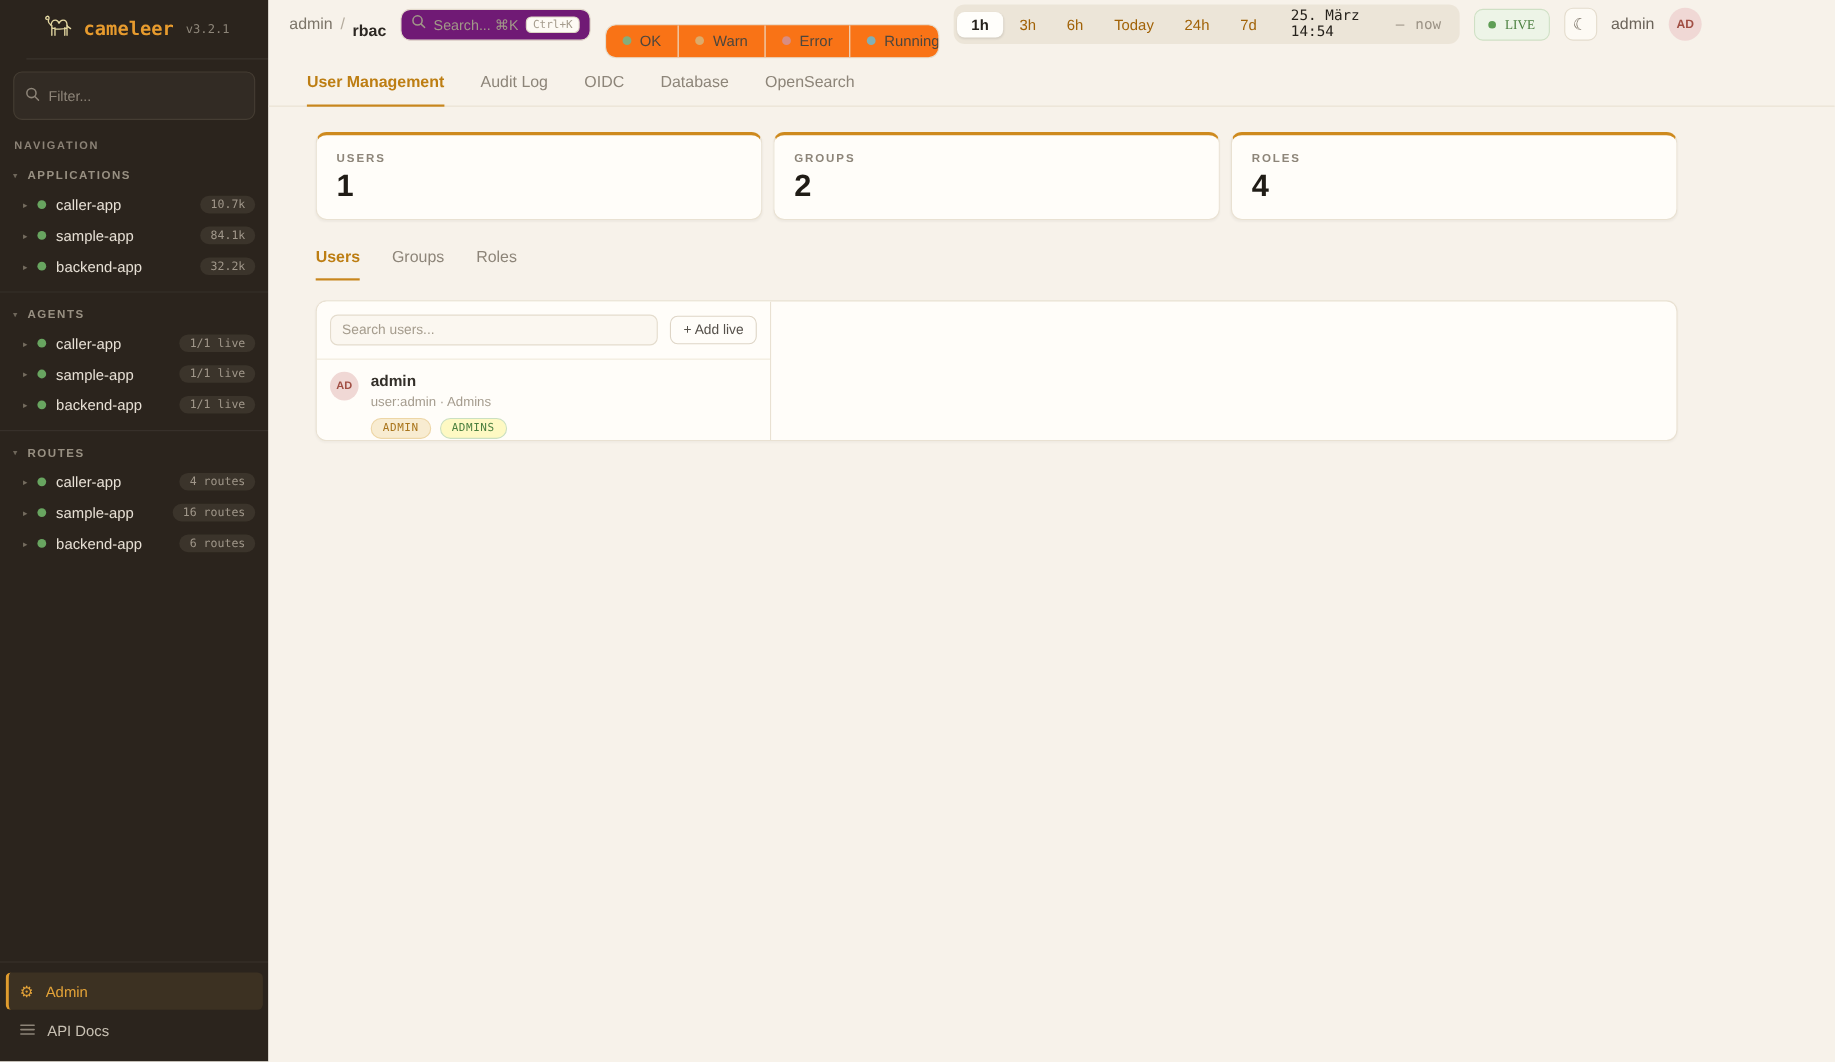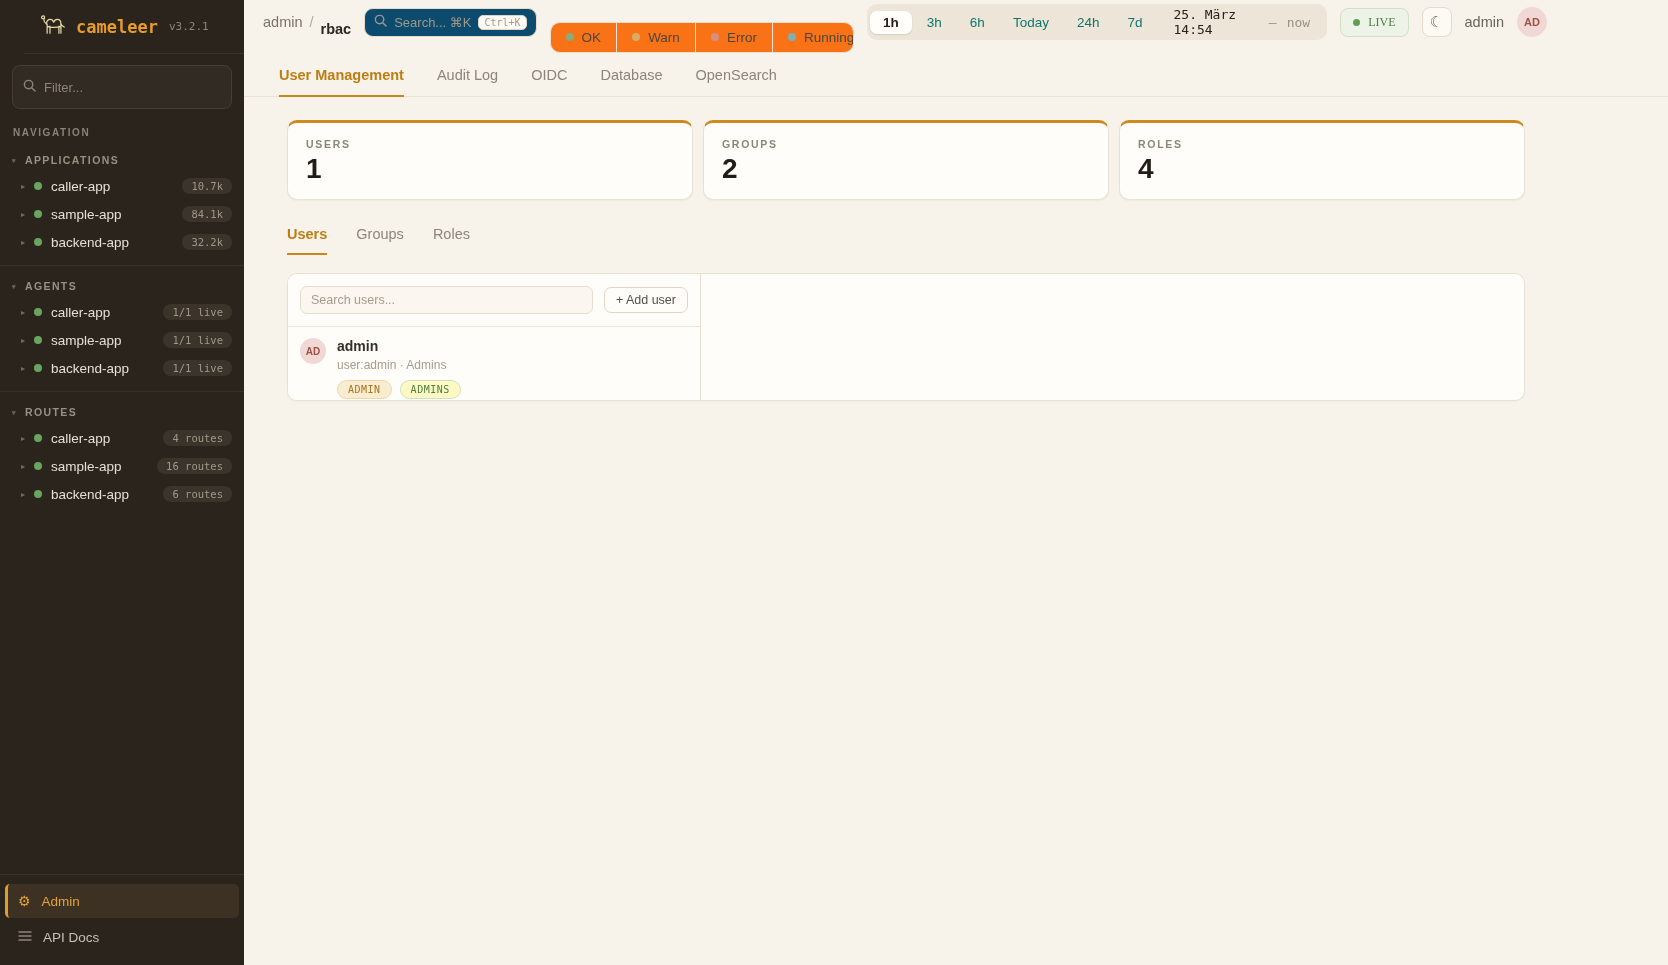--- a/index.html
+++ b/index.html
@@ -29,31 +29,31 @@
   .gear { font-size:14px; line-height:1; }
 
   
   .main { flex:1; display:flex; flex-direction:column; min-width:0; background:#f7f2ea; }
 
   .topbar { height:44px; display:flex; align-items:center; gap:13px; padding:0 121px 0 19px; }
   .crumb { display:flex; gap:7px; font-size:14.5px; align-items:center; }
   .crumb-parent { color:#7c7569; }
   .crumb-sep { color:#b4ab9d; }
   .crumb-cur { color:#2c2722; font-weight:700;margin-top:14px; }
-  .search-pill { width:180px; height:29px; border:1px solid #e4dccd; background:#0c4a6e; border-radius:9px; display:flex; align-items:center; padding:0 9px; gap:7px; color:#a19888; }
+  .search-pill { width:180px; height:29px; border:1px solid #e4dccd; background:#701a75; border-radius:9px; display:flex; align-items:center; padding:0 9px; gap:7px; color:#a19888; }
   .search-pill svg { flex:none; }
   .search-text { font-size:13px; white-space:nowrap; overflow:hidden; }
   .kbd { margin-left:auto; border:1px solid #ded5c6; border-radius:5px; font-family:"DejaVu Sans Mono", monospace; font-size:10px; color:#a59c8d; padding:1px 5px; background:#fdfaf4; }
   .status-group { display:flex; height:31px; border:1px solid #e6decf; background:#f97316; border-radius:10px; overflow:hidden; align-items:stretch;margin-top:30px; }
   .status-seg { display:flex; align-items:center; gap:8px; padding:0 15px; font-size:13.5px; color:#4c463d; }
   .status-seg + .status-seg { border-left:1px solid #ece4d5; }
   .sdot { width:8px; height:8px; border-radius:50%; flex:none; }
   .sdot.ok { background:#84ad7c; } .sdot.warn { background:#dcab6b; } .sdot.error { background:#d78d83; } .sdot.running { background:#80b0b7; }
   .time-group { display:flex; align-items:center; background:#ece5d8; border-radius:10px; padding:3px; gap:2px; }
-  .time-btn { padding:4px 13px; font-size:13.5px; color:#0f766e; border-radius:7px; cursor:default; }
+  .time-btn { padding:4px 13px; font-size:13.5px; color:#a16207; border-radius:7px; cursor:default; }
   .time-btn.active { background:#fffefb; color:#26221c; font-weight:700; box-shadow:0 1px 2px rgba(0,0,0,.10); }
   .time-display { font-family:"DejaVu Sans Mono", monospace; font-size:13px; color:#26221c; padding:0 14px 0 16px; display:flex; gap:10px; align-items:center; }
   .time-dim { color:#9b9285; }
   .top-right { margin-left:auto; display:flex; align-items:center; gap:13px; }
   .live-badge { display:flex; align-items:center; gap:8px; border:1px solid #cfe0c5; background:#edf4e7; color:#4c8040; font-family:Liberation Serif, serif; font-size:12px; padding:6px 12px; border-radius:8px; }
   .live-dot { width:7px; height:7px; border-radius:50%; background:#5f9e55; }
   .moon-btn { width:30px; height:30px; border:1px solid #e4dccd; background:#fdfaf4; border-radius:8px; display:flex; align-items:center; justify-content:center; color:#756d60; font-size:15px; cursor:default; }
   .user-name { font-size:14.5px; color:#6b645a; }
   .avatar { width:30px; height:30px; border-radius:50%; background:#f0d8d5; color:#a14f44; font-size:11px; font-weight:700; display:flex; align-items:center; justify-content:center; }
 
@@ -305,21 +305,21 @@
     <div class="subtabs">
       <div class="subtab active">Users</div>
       <div class="subtab">Groups</div>
       <div class="subtab">Roles</div>
     </div>
 
     <div class="panel">
       <div class="panel-left">
         <div class="panel-search-row">
           <input class="user-search" placeholder="Search users..." style="">
-          <button class="add-user-btn">+ Add user</button>
+          <button class="add-user-btn">+ Add live</button>
         </div>
         <div class="user-item">
           <div class="user-avatar">AD</div>
           <div>
             <div class="u-name">admin</div>
             <div class="u-sub">user:admin · Admins</div>
             <div class="badge-row">
               <span class="pill orange">ADMIN</span>
               <span class="pill green">ADMINS</span>
             </div>

